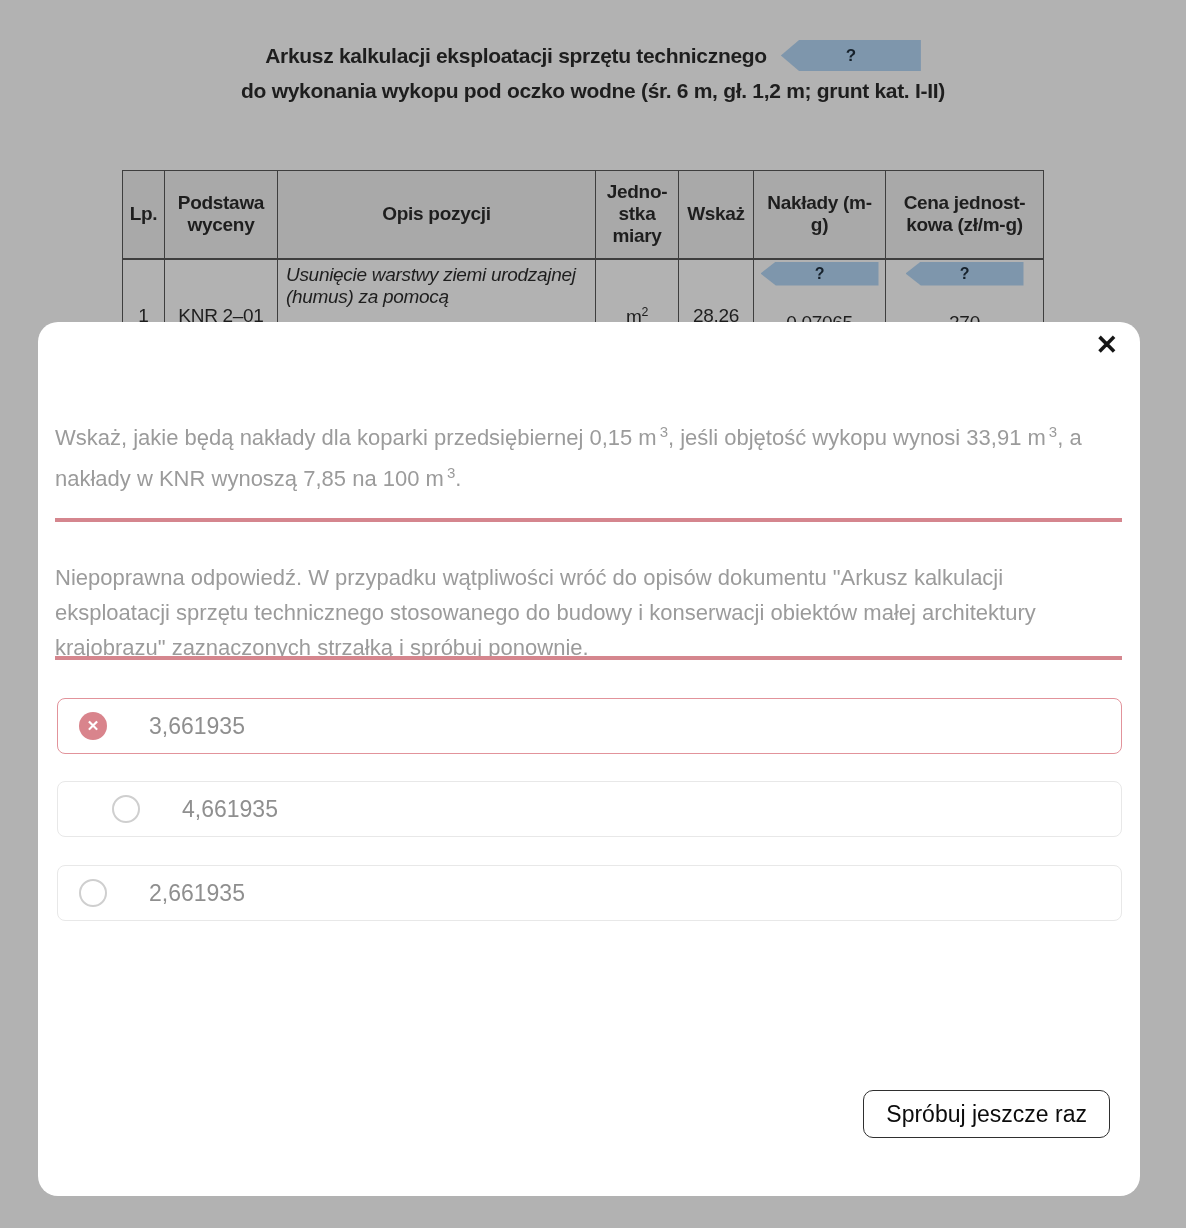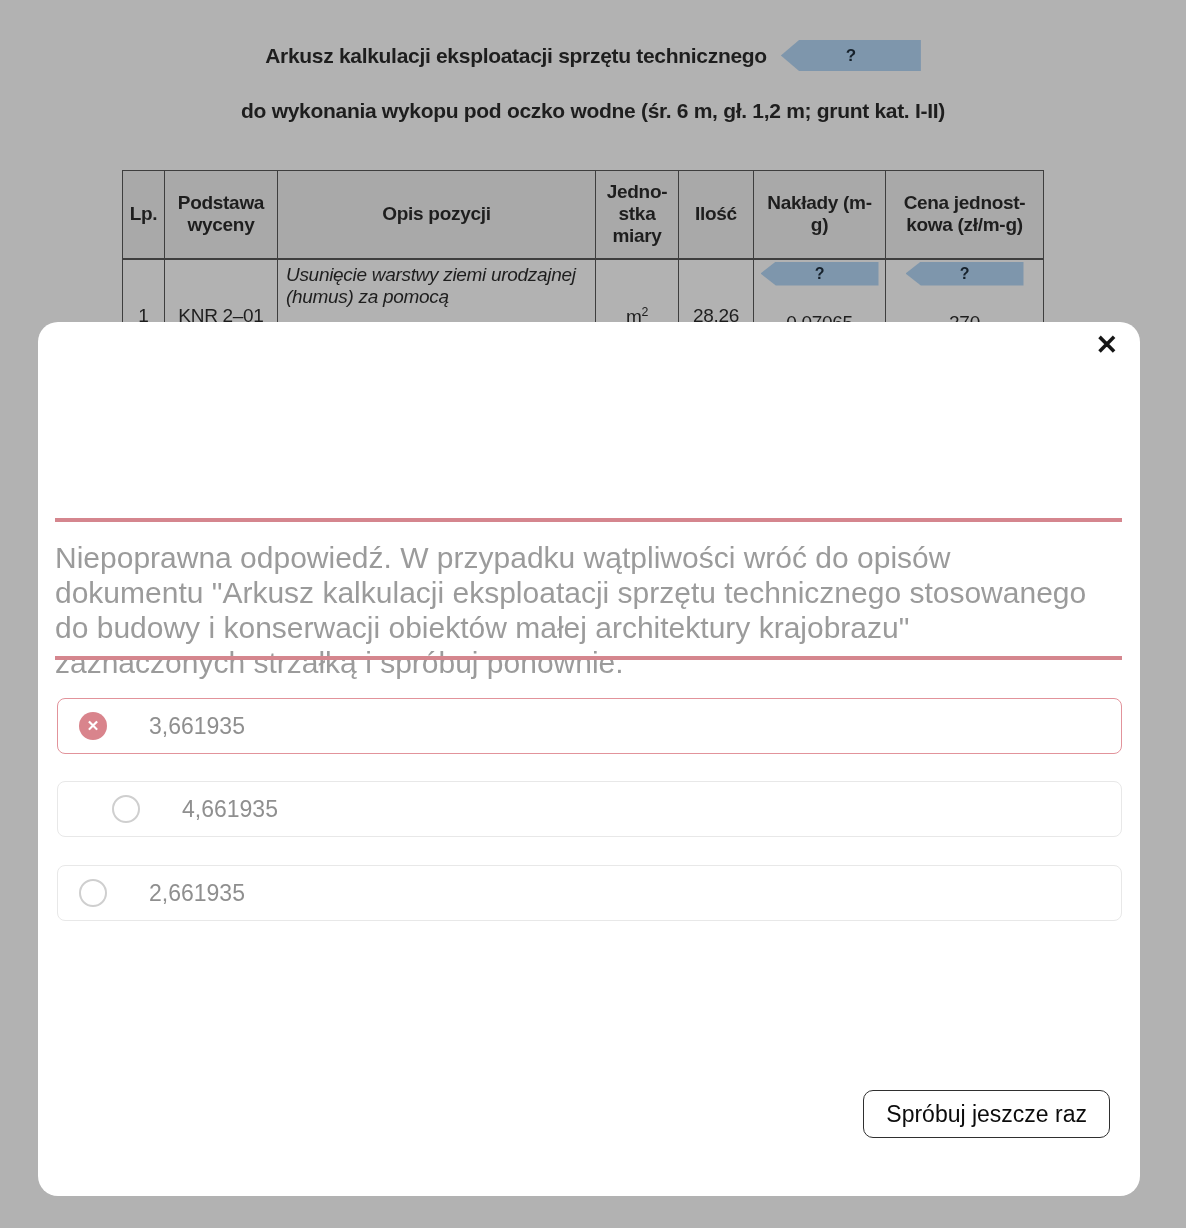--- a/index.html
+++ b/index.html
@@ -8,21 +8,21 @@
     background:#b2b2b2;
     font-family:"Liberation Sans", sans-serif;
     position:relative;
   }
 
   
   .document { position:absolute; top:0; left:0; width:1186px; height:1228px; color:#1e1e1e; }
   .doc-title { display:flex; justify-content:center; align-items:center; gap:14px;
                font-weight:bold; font-size:21px; letter-spacing:-0.3px; }
   .doc-title-1 { margin-top:40px; }
-  .doc-title-2 { margin-top:28px; }
+  .doc-title-2 { margin-top:8px; }
   .hint-arrow {
     background:#7e96ac; color:#16212b; font-weight:bold; text-align:center;
     clip-path:polygon(0 50%, 13% 0, 100% 0, 100% 100%, 13% 100%);
     display:flex; align-items:center; justify-content:center;
   }
   .hint-arrow.title-arrow { width:140px; height:31px; font-size:17px; }
   .hint-arrow.cell-arrow  { width:118px; height:24px; font-size:16px; margin:2px auto 0; }
 
   .calc-table { position:absolute; top:170px; left:122px; border-collapse:collapse; }
   .calc-table th, .calc-table td {
@@ -51,22 +51,22 @@
     position:absolute; top:92px; left:17px; width:1052px;
     font-size:22px; line-height:35px; color:#9b9b9b;
   }
   .question sup, .feedback sup { font-size:15px; margin-left:3px; }
   .divider {
     position:absolute; left:17px; width:1067px; height:4px; background:#d5868e;
   }
   .divider-1 { top:196px; }
   .divider-2 { top:334px; }
   .feedback {
-    position:absolute; top:218px; left:17px; width:1052px;
-    font-size:30px; line-height:35px; color:#9b9b9b;
+    position:absolute; top:238px; left:17px; width:1052px;
+    font-size:22px; line-height:35px; color:#9b9b9b;
   }
   .option {
     position:absolute; left:19px; width:1065px; height:56px;
     border:1px solid #e8e8e8; border-radius:8px; background:#fff;
     display:flex; align-items:center; cursor:pointer;
   }
   .option-1 { top:376px; border-color:#e2939b; }
   .option-2 { top:459px;padding-left:33px; }
   .option-3 { top:543px; }
   .option .marker {
@@ -99,21 +99,21 @@
     <span>do wykonania wykopu pod oczko wodne (śr. 6 m, gł. 1,2 m; grunt kat. I-II)</span>
   </div>
 
   <table class="calc-table">
     <thead>
       <tr>
         <th class="col-lp">Lp.</th>
         <th class="col-basis">Podstawa wyceny</th>
         <th class="col-desc">Opis pozycji</th>
         <th class="col-unit">Jedno-stka miary</th>
-        <th class="col-qty">Ilość</th>
+        <th class="col-qty">Wskaż</th>
         <th class="col-outlay">Nakłady (m-g)</th>
         <th class="col-price">Cena jednost-kowa (zł/m-g)</th>
       </tr>
     </thead>
     <tbody>
       <tr>
         <td>1</td>
         <td>KNR 2–01</td>
         <td class="cell-desc">Usunięcie warstwy ziemi urodzajnej (humus) za pomocą</td>
         <td><span>m</span><sup class="unit-sup">2</sup></td>
@@ -132,20 +132,21 @@
         </td>
       </tr>
     </tbody>
   </table>
 </div>
 
 <div class="modal">
 
   <span class="close-btn">✕</span>
 
+  <p class="question"><span>Wskaż, jakie będą nakłady dla koparki przedsiębiernej 0,15 m</span><sup>3</sup><span>, jeśli objętość wykopu wynosi 33,91 m</span><sup>3</sup><span>, a nakłady w KNR wynoszą 7,85 na 100 m</span><sup>3</sup><span>.</span></p>
 
   <div class="divider divider-1"></div>
 
   <p class="feedback">Niepoprawna odpowiedź. W przypadku wątpliwości wróć do opisów dokumentu "Arkusz kalkulacji eksploatacji sprzętu technicznego stosowanego do budowy i konserwacji obiektów małej architektury krajobrazu" zaznaczonych strzałką i spróbuj ponownie.</p>
 
   <div class="divider divider-2"></div>
 
   <div class="option option-1">
     <span class="marker error">
         <span>✕</span>

